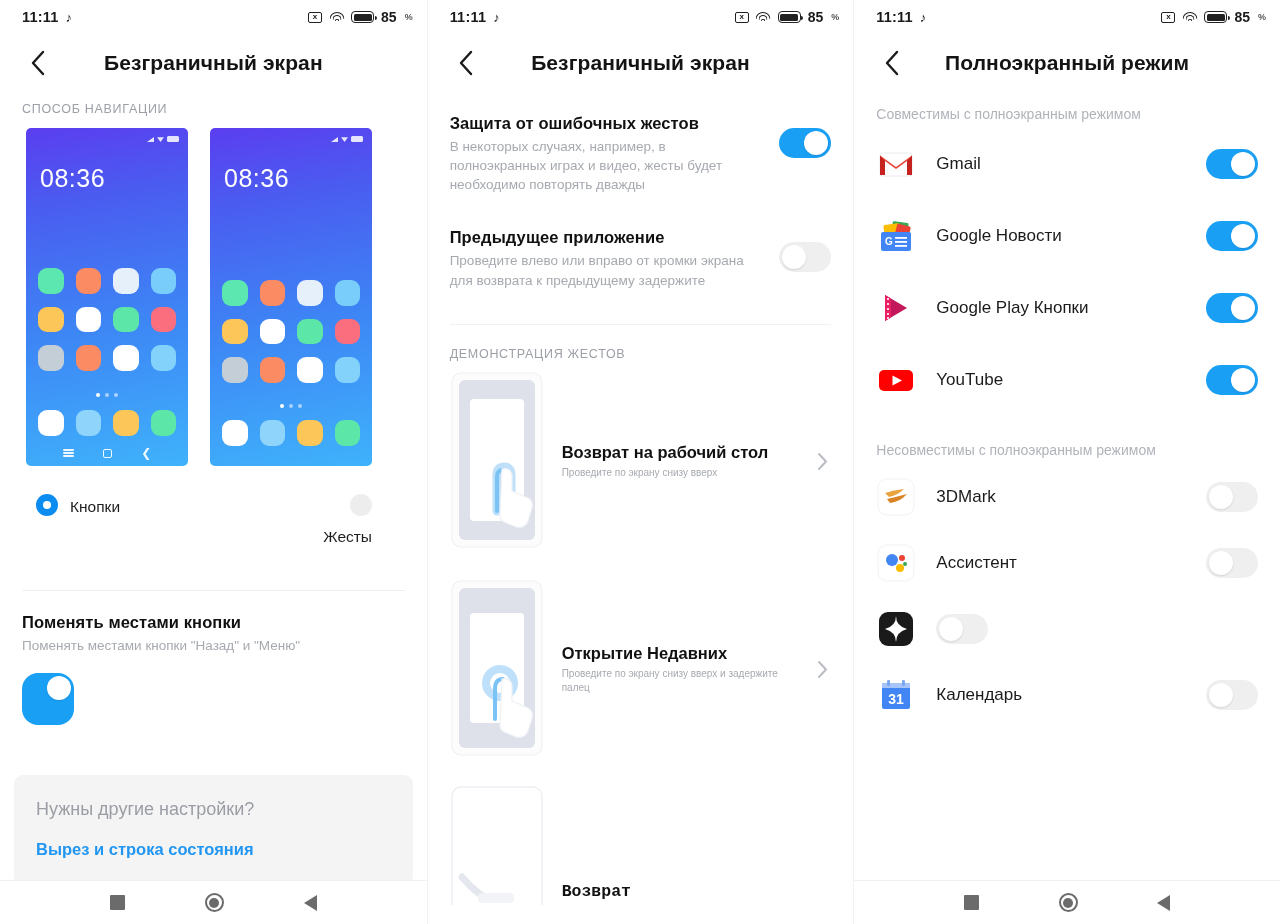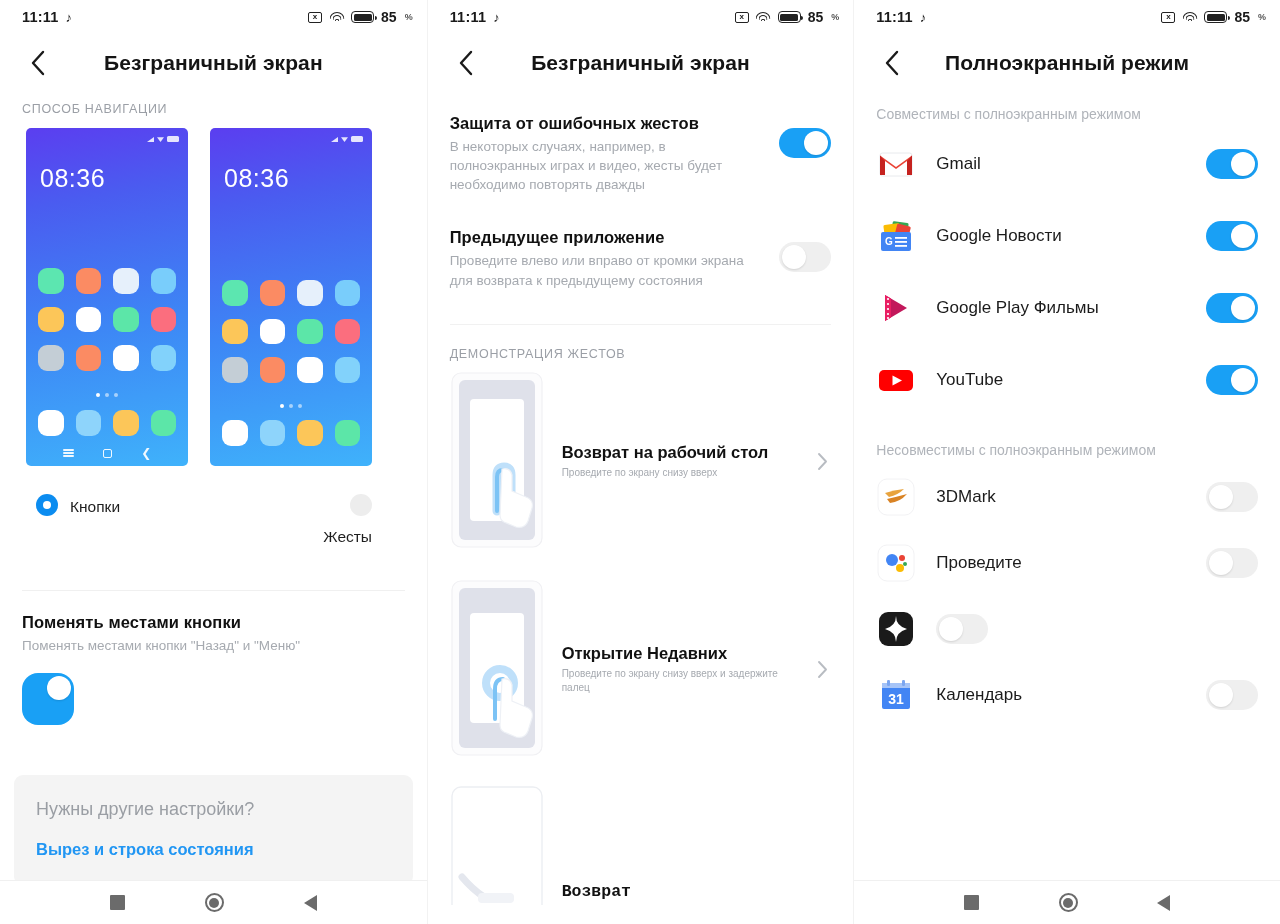--- a/index.html
+++ b/index.html
@@ -391,21 +391,21 @@
           <div class="t2">В некоторых случаях, например, в полноэкранных играх и видео, жесты будет необходимо повторять дважды</div>
         </div>
         <div class="toggle on" style="margin-top:14px;">
             <span class="knob"></span>
           </div>
       </div>
 
       <div class="srow" style="padding-top:14px;">
         <div class="txt">
           <div class="t1">Предыдущее приложение</div>
-          <div class="t2">Проведите влево или вправо от кромки экрана для возврата к предыдущему состояния</div>
+          <div class="t2">Проведите влево или вправо от кромки экрана для возврата к предыдущему задержите</div>
         </div>
         <div class="toggle" style="margin-top:14px;">
             <span class="knob"></span>
           </div>
       </div>
 
       <div class="hr-thin" style="margin-top:14px;"></div>
 
       <div class="section-caps" style="padding-top:22px;padding-bottom:6px;">ДЕМОНСТРАЦИЯ ЖЕСТОВ</div>
 
@@ -540,21 +540,21 @@
           <svg width="40" height="40" viewBox="0 0 40 40">
             <path d="M9 7 L9 33 L31 20 Z" fill="#c2185b"></path>
             <path d="M9 7 L9 33 L15 29.5 L15 10.5 Z" fill="#e91e63"></path>
             <circle cx="12" cy="11" r="1.1" fill="#ffffff"></circle>
             <circle cx="12" cy="16" r="1.1" fill="#ffffff"></circle>
             <circle cx="12" cy="21" r="1.1" fill="#ffffff"></circle>
             <circle cx="12" cy="26" r="1.1" fill="#ffffff"></circle>
             <circle cx="12" cy="30" r="1.1" fill="#ffffff"></circle>
           </svg>
         </span>
-        <span class="appname">Google Play Фильмы</span>
+        <span class="appname">Google Play Кнопки</span>
         <span class="toggle on" style="margin-top:0;">
             <span class="knob"></span>
           </span>
       </div>
 
       <div class="approw" style="padding-top:16px;padding-bottom:16px;">
         <span class="appicon">
           <svg width="40" height="40" viewBox="0 0 40 40">
             <rect x="3" y="10" width="34" height="21" rx="5" fill="#ff0000"></rect>
             <path d="M16.5 15.5 L26 20.5 L16.5 25.5 Z" fill="#ffffff"></path>
@@ -585,21 +585,21 @@
       <div class="approw" style="padding-top:13px;padding-bottom:13px;">
         <span class="appicon">
           <svg width="40" height="40" viewBox="0 0 40 40">
             <rect x="2" y="2" width="36" height="36" rx="9" fill="#ffffff" stroke="#f2f2f4" stroke-width="1"></rect>
             <circle cx="16" cy="17" r="6" fill="#4285f4"></circle>
             <circle cx="26" cy="15" r="3" fill="#ea4335"></circle>
             <circle cx="29" cy="21" r="2" fill="#34a853"></circle>
             <circle cx="24" cy="25" r="4" fill="#fbbc04"></circle>
           </svg>
         </span>
-        <span class="appname">Проведите</span>
+        <span class="appname">Ассистент</span>
         <span class="toggle" style="margin-top:0;">
             <span class="knob"></span>
           </span>
       </div>
 
       <div class="approw" style="padding-top:13px;padding-bottom:13px;">
         <span class="appicon">
           <svg width="40" height="40" viewBox="0 0 40 40">
             <rect x="3" y="3" width="34" height="34" rx="9" fill="#1a1a1a"></rect>
             <path d="M20 7 Q20 17 31 20 Q20 23 20 33 Q20 23 9 20 Q20 17 20 7 Z" fill="#ffffff"></path>

